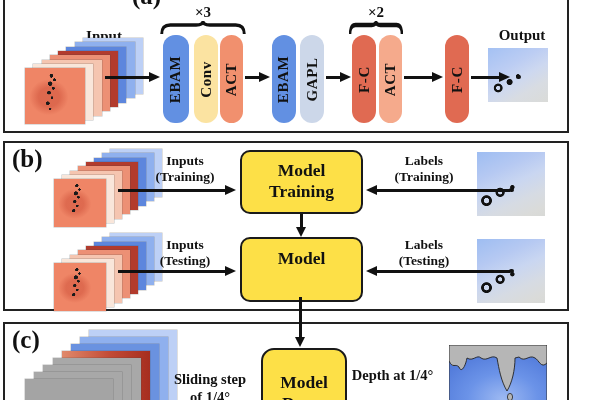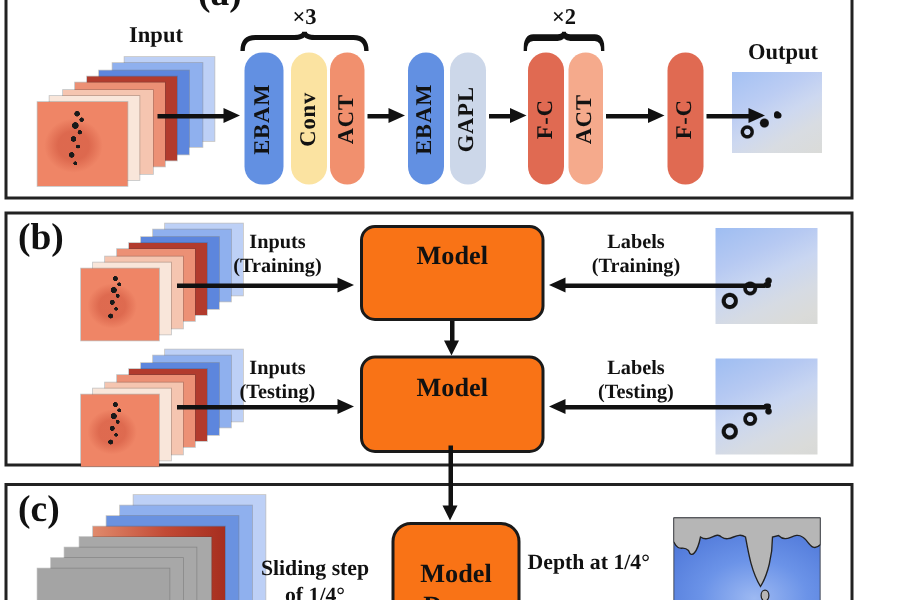--- a/index.html
+++ b/index.html
@@ -95,32 +95,32 @@
     radial-gradient(circle at 52% 55%, #111 1.8px, rgba(0,0,0,0) 2.6px),
     linear-gradient(155deg,#9ebdf2 0%,#b6c9f2 30%,#c9d6f1 50%,#d6dbe3 72%,#dadbd9 90%,#d8d9d6 100%);}
   .bluemap.out{background-image:
     radial-gradient(circle at 17% 74%, rgba(0,0,0,0) 1.8px, #111 2.4px 4px, rgba(0,0,0,0) 4.8px),
     radial-gradient(circle at 36% 63%, #111 2.6px, rgba(0,0,0,0) 3.4px),
     radial-gradient(circle at 50% 52%, #111 1.6px, rgba(0,0,0,0) 2.3px),
     linear-gradient(150deg,#a4c1f3 0%,#bccdf3 35%,#cdd8f0 55%,#d8dce2 75%,#dadbd8 100%);}
   
   .cap{position:absolute;font-size:13.5px;line-height:16px;text-align:center;}
   .biglabel{position:absolute;font-size:25px;}
-  .mbox{position:absolute;background:#f97316;border:2.3px solid #1a1a1a;border-radius:10px;box-sizing:border-box;z-index:4;}
+  .mbox{position:absolute;background:#fde047;border:2.3px solid #1a1a1a;border-radius:10px;box-sizing:border-box;z-index:4;}
   .mbox .bl{position:absolute;left:0;right:0;text-align:center;font-size:17.5px;line-height:21px;}
   .rep{position:absolute;font-size:15px;text-align:center;z-index:3;}
   .brace{position:absolute;z-index:3;}
 </style>
 </head>
 <body>
 
 <div class="panel" id="panel-a">
   <div class="biglabel abs" style="left:127px;top:-6px;">(a)</div>
 
-  <div class="abs ctr" style="left:55px;top:28px;width:88px;font-size:15px;">Input</div>
+  <div class="abs ctr" style="left:55px;top:40px;width:88px;font-size:15px;">Input</div>
 
   <div class="stack stack-a" style="left:20px;top:50px;width:120px;height:88px;">
     <div class="ly"></div>
     <div class="ly"></div>
     <div class="ly"></div>
     <div class="ly"></div>
     <div class="ly"></div>
     <div class="ly"></div>
     <div class="ly"></div>
     <div class="ly"></div>
@@ -187,20 +187,21 @@
   </div>
   <div class="cap" style="left:110px;top:10px;width:140px;">
     <div>Inputs</div>
     <div>(Training)</div>
   </div>
   <div class="aline r" style="left:113px;top:46px;width:108px;"></div>
 
   <div class="mbox" style="left:235px;top:7px;width:123px;height:64px;">
     <div class="bl" style="top:8px;">
       <div>Model</div>
+      <div>Training</div>
     </div>
   </div>
 
   <div class="cap" style="left:349px;top:10px;width:140px;">
     <div>Labels</div>
     <div>(Training)</div>
   </div>
   <div class="aline l" style="left:371px;top:46px;width:134px;"></div>
   <div class="dot" style="left:504px;top:44.5px;"></div>
   <div class="bluemap lb1" style="left:472px;top:9px;width:68px;height:64px;"></div>

